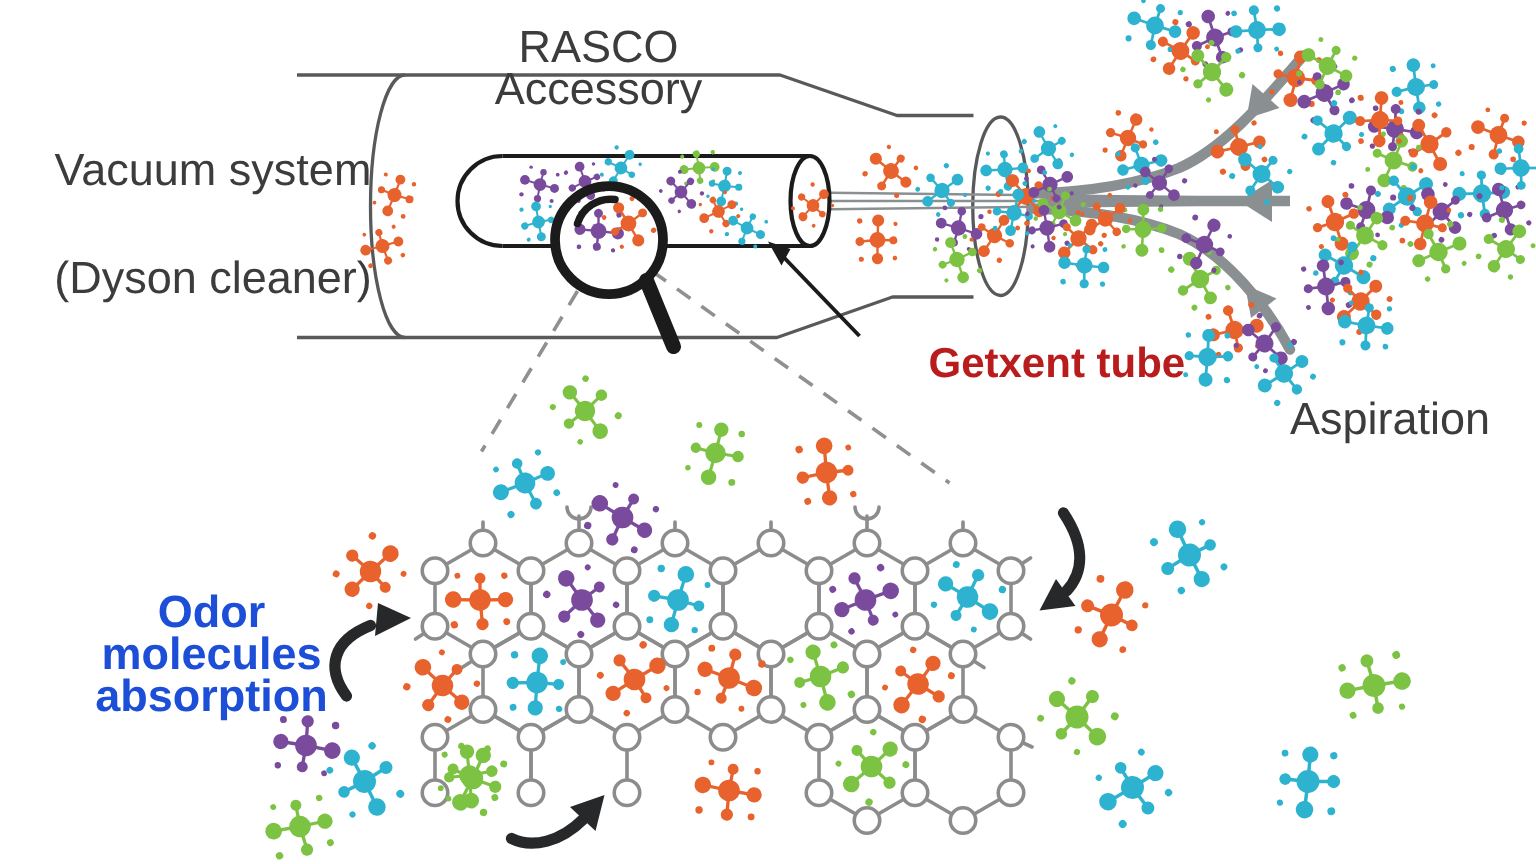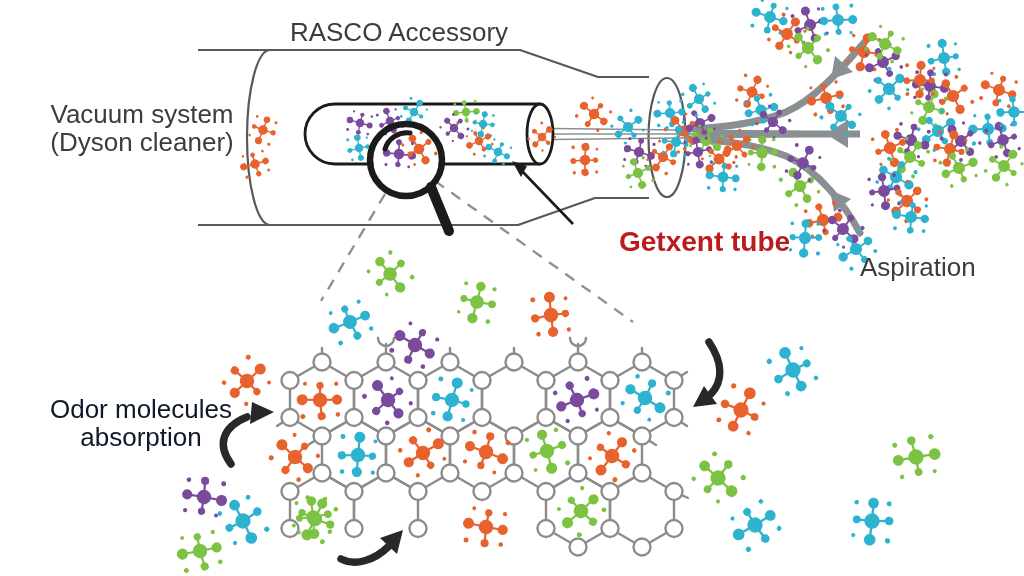--- a/index.html
+++ b/index.html
@@ -1,19 +1,19 @@
 <!DOCTYPE html>
 <html><head>
 <meta charset="utf-8">
 <style>
   html,body{margin:0;padding:0;background:#fff;}
   #stage{position:relative;width:1024px;height:576px;background:#fff;overflow:hidden;
          font-family:"Liberation Sans",sans-serif;}
   #stage svg{position:absolute;left:0;top:0;}
-  .lbl{position:absolute;color:#3c3c3c;font-size:26px;line-height:28px;letter-spacing:0px;}
+  .lbl{position:absolute;color:#3c3c3c;font-size:30px;line-height:28px;letter-spacing:0px;}
   .lbl.center{text-align:center;}
   .lbl.bold{font-weight:700;font-size:28px;color:#1e1e1e;}
 </style>
 </head>
 <body>
 
 <div id="stage">
 
   <svg id="scene" width="1024" height="576" viewBox="0 0 1024 576" xmlns="http://www.w3.org/2000/svg">
 
@@ -1755,24 +1755,24 @@
       <polygon points="403,530 380,538 397,554" fill="#26282A"></polygon>
       <path fill="none" stroke-width="7.5" stroke-linecap="round" d="M709,342 C723,363 723,381 711,394" stroke="#26282A"></path>
       <polygon points="693,407 704,386 717,404" fill="#26282A"></polygon>
     </g>
   </svg>
 
   <div class="lbl center" style="left: 279px; top: 18px; width: 240px; color: rgb(60, 60, 60);">RASCO Accessory</div>
 
   <div class="lbl center" style="left: 32px; top: 100px; width: 220px; color: rgb(60, 60, 60);">
     <span style="display:block;">Vacuum system</span>
-    <span style="display:block;">(Dyson cleaner)</span>
+    <span style="display:block;margin-top:44px;">(Dyson cleaner)</span>
   </div>
 
   <div class="lbl bold" style="left: 571px; top: 228px; color: #b91c1c; margin-left: 48px;">Getxent tube</div>
 
-  <div class="lbl" style="left: 860px; top: 253px; color: rgb(60, 60, 60);">Aspiration</div>
+  <div class="lbl" style="left: 860px; top: 266px; color: rgb(60, 60, 60);">Aspiration</div>
 
-  <div class="lbl center" style="left: 40px; top: 395px; width: 202px; color: #0f172a;">
+  <div class="lbl center" style="left: 40px; top: 395px; width: 202px; color: #1d4ed8; font-weight: bold;">
     <span style="display:block;">Odor molecules</span>
     <span style="display:block;text-align:center;">absorption</span>
   </div>
 </div>
 
 </body></html>

